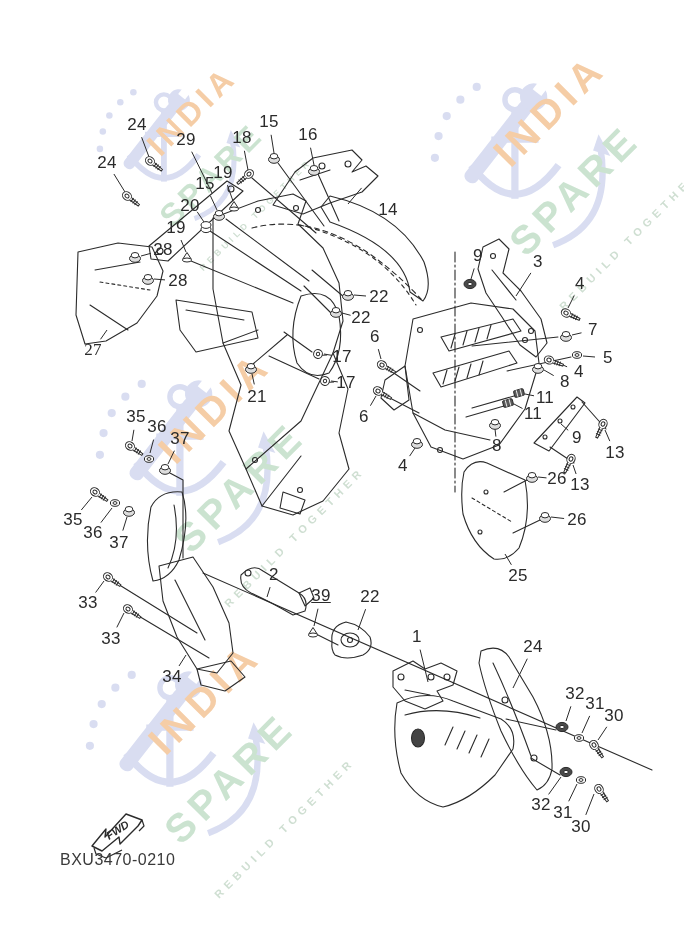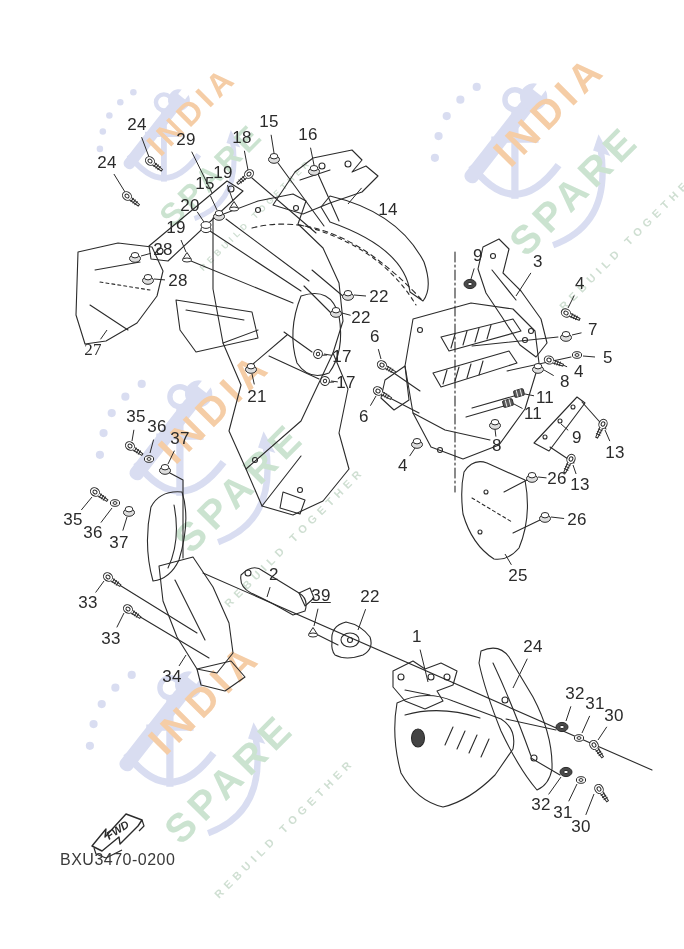--- a/index.html
+++ b/index.html
@@ -495,14 +495,14 @@
       <div class="callout" style="left: 563px; top: 813px;">31</div>
       <div class="callout" style="left: 581px; top: 827px;">30</div>
     </div>
 
   <svg class="fwd" width="66" height="58" viewBox="0 0 66 58">
     <path d="M6,42 L20,25 L19,33 L40,10 L56,16 L52,22 L34,40 L33,33 L16,47 Z" fill="#fff" stroke="currentColor" stroke-width="1.4" stroke-linejoin="round"></path>
     <path d="M8,44 L10,50 L20,54 L36,46 M56,16 L58,22 L53,27" fill="none" stroke="currentColor" stroke-width="1.2" stroke-linejoin="round"></path>
     <text transform="translate(23,36) rotate(-33)" font-size="11" font-weight="bold" font-style="italic" fill="currentColor">FWD</text>
   </svg>
 
-  <div class="code">BXU3470-0200</div>
+  <div class="code">BXU3470-0210</div>
 </div>
 
 </body></html>

